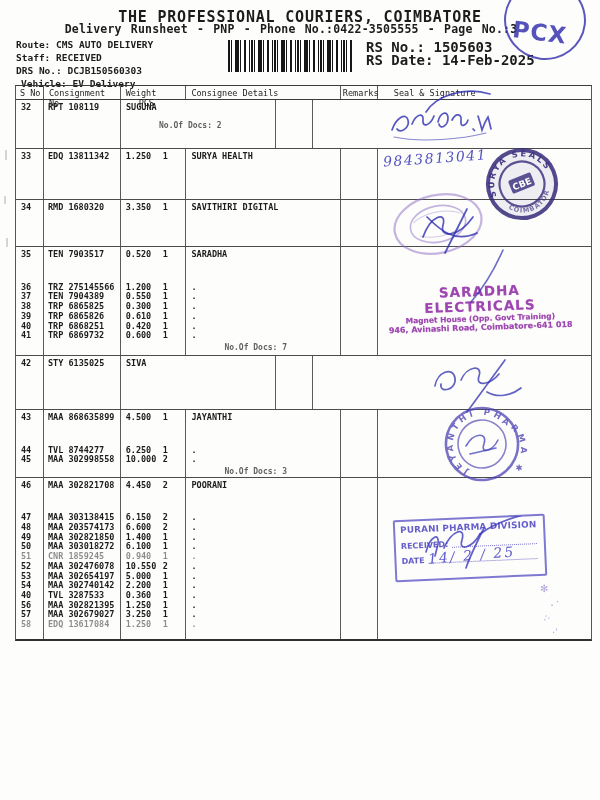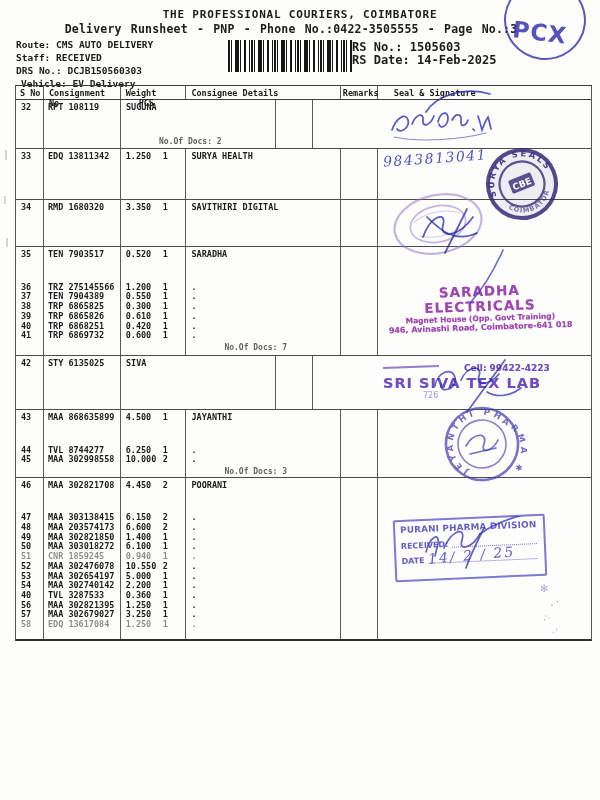--- a/index.html
+++ b/index.html
@@ -5,41 +5,41 @@
   * { margin:0; padding:0; box-sizing:border-box; }
   html,body { background:#e8e8e6; }
   .page {
     position:relative; width:600px; height:800px; margin:0 auto;
     background:#fdfdfb; overflow:hidden;
     font-family:"DejaVu Sans Mono","Liberation Mono",monospace;
     color:#1c1c1c;
   }
   
   .title { position:absolute; top:8px; left:0; width:600px; text-align:center;
-    font-size:11px; font-weight:700; letter-spacing:0.8px; }
+    font-size:15px; font-weight:700; letter-spacing:0.8px; }
   .subtitle { position:absolute; top:22px; left:0; width:600px; text-align:center;
     font-size:11.5px; font-weight:700; letter-spacing:0.2px; word-spacing:2px; padding-right:18px; }
   .meta-left { position:absolute; left:16px; top:38px; font-size:9.5px; font-weight:700; line-height:13px; }
   .meta-left .ln4 { padding-left:5px; font-weight:600; }
-  .meta-right { position:absolute; left:352px; top:41px; font-size:12px; font-weight:600; line-height:13px; }
+  .meta-right { position:absolute; left:366px; top:41px; font-size:14px; font-weight:600; line-height:13px; }
   .barcode { position:absolute; left:228px; top:40px; width:124px; height:32px;
     background:repeating-linear-gradient(90deg,
       #161616 0 2px, #fff 2px 3px, #161616 3px 4px, #fff 4px 7px,
       #161616 7px 11px, #fff 11px 12px, #161616 12px 13px, #fff 13px 16px,
       #161616 16px 18px, #fff 18px 21px, #161616 21px 22px, #fff 22px 23px); }
   .pcx { position:absolute; left:504px; top:-20px; width:82px; height:80px;
     border:2.5px solid rgba(62,58,178,.85); border-radius:50%;
     transform:rotate(7deg); z-index:30; }
   .pcx span { position:absolute; left:8px; top:38px; font-family:"DejaVu Sans","Liberation Sans",sans-serif;
     font-size:23px; font-weight:700; color:rgba(62,58,178,.88); letter-spacing:1px; }
   
   .table { position:absolute; left:15px; top:85px; width:577px;
     border:1px solid #555; border-top:1.5px solid #3c3c3c; border-bottom:2.5px solid #303030; }
   .thead { display:flex; height:14px; border-bottom:1px solid #3c3c3c;
-    font-size:8.5px; font-weight:700; }
+    font-size:8.5px; font-weight:400; }
   .thead > div { padding-top:2px; border-right:1px solid #5a5a5a; }
   .thead > div:last-child, .grp > div:last-child { border-right:none; }
   .c-sno  { width:28px; }
   .c-con  { width:77px; }
   .c-wp   { width:66px; }
   .c-cons { width:155px; }
   .c-rem  { width:37px; }
   .c-seal { width:214px; }
   .thead .c-sno  { padding-left:4px; }
   .thead .c-con  { padding-left:5px; }
@@ -58,21 +58,21 @@
   .col-stack { padding-top:3px; font-size:8.5px; font-weight:700; }
   .line { line-height:9.7px; white-space:pre; }
   .col-stack .line:nth-child(2) { margin-top:23px; }
   .c-sno .line  { padding-left:5px; }
   .c-con .line  { padding-left:4px; }
   .c-cons .line { padding-left:5px; }
   .w { display:inline-block; width:40px; padding-left:5px; }
   .p { display:inline-block; width:20px; padding-left:2px; }
   .docs-note { font-size:8px; font-weight:600; margin-left:38px; margin-top:2px;
     color:#3a3a3a; opacity:.8; line-height:9.5px; }
-  .grp-0 .docs-note { margin-top:24px; }
+  .grp-0 .docs-note { margin-top:8px; }
   .faint { opacity:.5; }
   
   .ov { position:absolute; z-index:20; pointer-events:none; }
   .hand-phone { left:383px; top:150px; font-family:"DejaVu Serif","Liberation Serif",serif;
     font-style:italic; font-size:14px; letter-spacing:1.5px; color:rgba(50,50,180,.85);
     transform:rotate(-4deg); }
   .saradha { left:386px; top:284px; width:188px; text-align:center; transform:rotate(-2deg);
     color:rgba(150,58,172,.85); text-shadow:0 0 .7px rgba(150,58,172,.6);
     font-family:"DejaVu Sans","Liberation Sans",sans-serif; }
   .saradha .s1 { font-size:13.5px; font-weight:700; letter-spacing:1px; line-height:15px; }
@@ -378,25 +378,20 @@
 
   <div class="ov saradha">
     <div class="s1">SARADHA ELECTRICALS</div>
     <div class="s2">Magnet House (Opp. Govt Training)</div>
     <div class="s3">946, Avinashi Road, Coimbatore-641 018</div>
   </div>
   <svg class="ov" style="left:455px;top:246px;" width="60" height="60" viewBox="0 0 60 60">
     <path d="M48,4 C40,22 30,40 16,56" fill="none" stroke="rgba(46,46,176,.7)" stroke-width="1.6" stroke-linecap="round"></path>
   </svg>
 
-  <div class="ov siva">
-    <div><span class="dash"></span><span class="cell">Cell: 99422-4223</span></div>
-    <div class="name">SRI SIVA TEX LAB</div>
-    <div class="sub">726</div>
-  </div>
   <svg class="ov" style="left:425px;top:356px;" width="118" height="58" viewBox="0 0 118 58">
     <g fill="none" stroke="rgba(46,46,176,.75)" stroke-width="1.7" stroke-linecap="round">
       <path d="M10,30 C12,16 28,10 30,22 C32,34 14,38 16,28"></path>
       <path d="M36,24 C42,10 58,8 54,20 C50,32 66,28 74,18"></path>
       <path d="M80,4 L42,56"></path>
       <path d="M62,36 C72,42 86,40 96,32"></path>
     </g>
   </svg>
 
   <svg class="ov" style="left:436px;top:402px;" width="92" height="84" viewBox="0 0 92 84">

